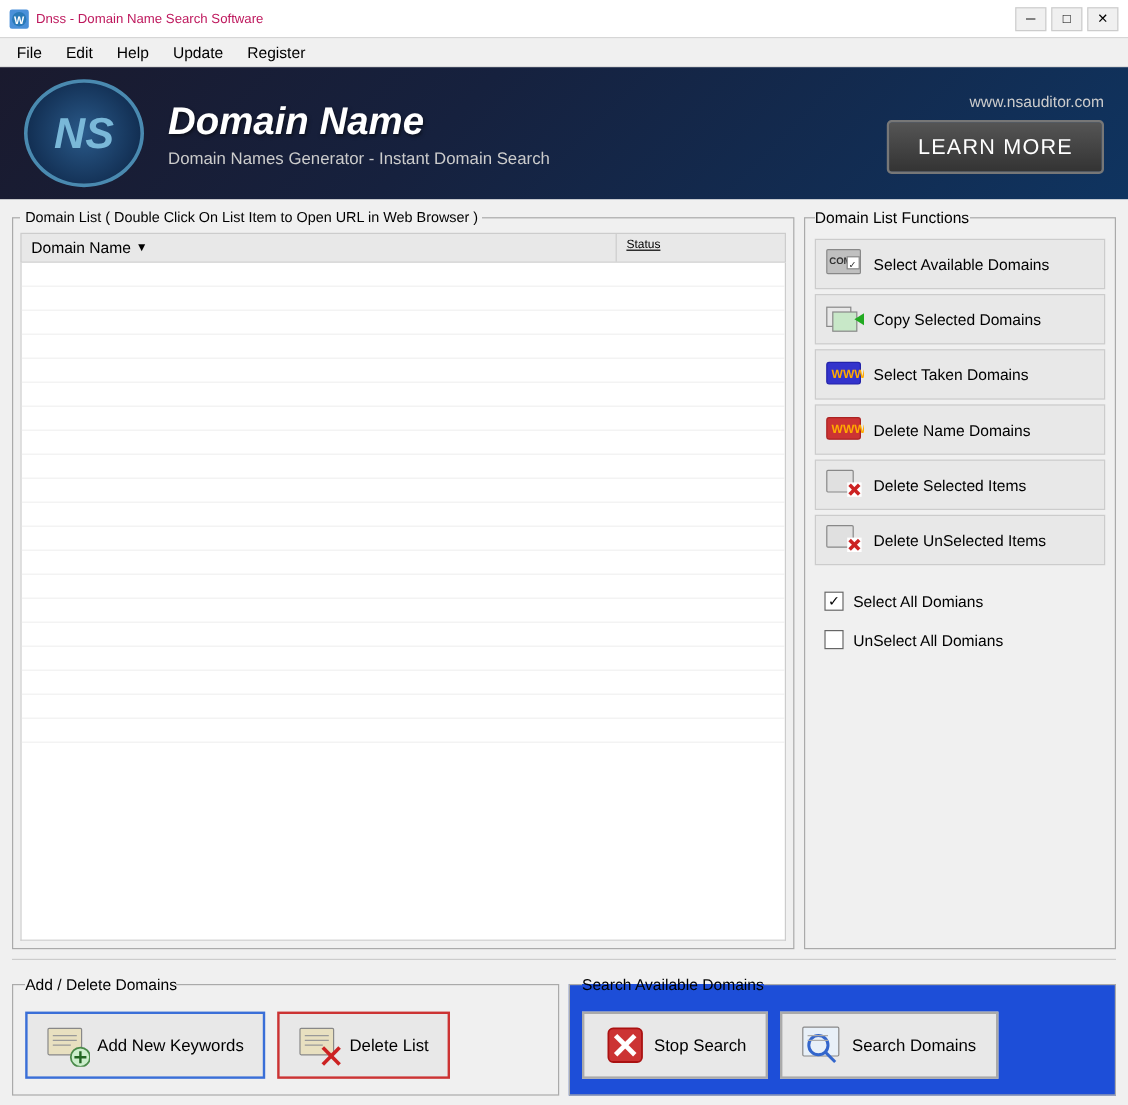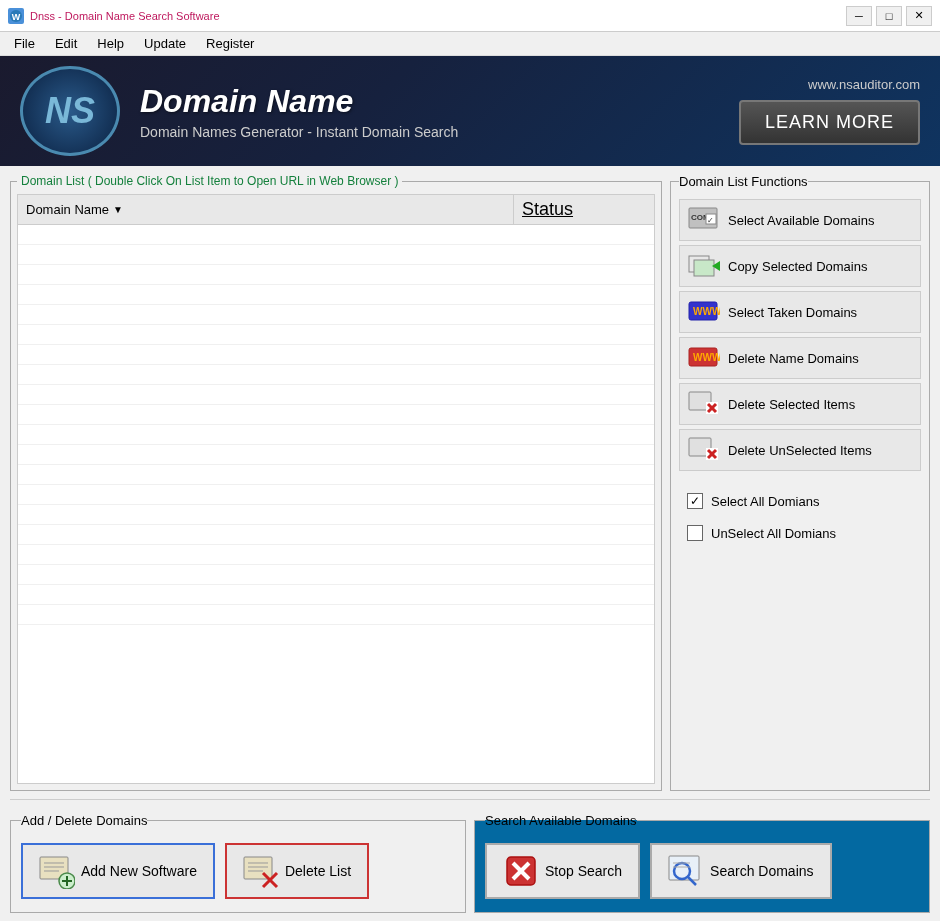--- a/index.html
+++ b/index.html
@@ -142,40 +142,40 @@
       border: 1px solid #aaa;
       padding: 6px;
       position: relative;
       flex: 1;
       display: flex;
       flex-direction: column;
     }
     .fieldset-like legend {
       font-size: 12px;
       padding: 0 4px;
-      color: #15803d;
+      color: #000000;
     }
 
     .domain-table-header {
       display: flex;
       background: #e8e8e8;
       border-bottom: 1px solid #ccc;
       border: 1px solid #ccc;
     }
     .col-domain {
       flex: 1;
       padding: 4px 8px;
       border-right: 1px solid #ccc;
       font-size: 13px;
       display: flex; align-items: center; gap: 4px;
     }
     .col-status {
       width: 140px;
       padding: 4px 8px;
-      font-size: 18px;
+      font-size: 10px;
       text-decoration: underline;
     }
     .table-body {
       flex: 1;
       background: white;
       border: 1px solid #ccc;
       border-top: none;
       overflow-y: auto;
     }
     .table-row-empty {
@@ -448,40 +448,40 @@
           <svg width="36" height="36" viewBox="0 0 36 36">
             <rect x="1" y="4" width="28" height="22" fill="#e8e0c0" stroke="#888" stroke-width="1" rx="1"></rect>
             <line x1="5" y1="10" x2="25" y2="10" stroke="#999" stroke-width="1"></line>
             <line x1="5" y1="14" x2="25" y2="14" stroke="#999" stroke-width="1"></line>
             <line x1="5" y1="18" x2="20" y2="18" stroke="#999" stroke-width="1"></line>
             <circle cx="28" cy="28" r="8" fill="#cceecc" stroke="#4a8a4a" stroke-width="1.5"></circle>
             <line x1="28" y1="23" x2="28" y2="33" stroke="#226622" stroke-width="2"></line>
             <line x1="23" y1="28" x2="33" y2="28" stroke="#226622" stroke-width="2"></line>
           </svg>
         </div>
-        <span>Add New Software</span>
+        <span>Add New Keywords</span>
       </button>
 
       <button class="big-btn red-border">
         <div class="big-btn-icon">
           <svg width="36" height="36" viewBox="0 0 36 36">
             <rect x="1" y="4" width="28" height="22" fill="#e8e0c0" stroke="#888" stroke-width="1" rx="1"></rect>
             <line x1="5" y1="10" x2="25" y2="10" stroke="#999" stroke-width="1"></line>
             <line x1="5" y1="14" x2="25" y2="14" stroke="#999" stroke-width="1"></line>
             <line x1="5" y1="18" x2="20" y2="18" stroke="#999" stroke-width="1"></line>
             <line x1="20" y1="20" x2="34" y2="34" stroke="#cc2222" stroke-width="3"></line>
             <line x1="34" y1="20" x2="20" y2="34" stroke="#cc2222" stroke-width="3"></line>
           </svg>
         </div>
         <span>Delete List</span>
       </button>
 
     </fieldset>
 
-    <fieldset style="flex:1; border:1px solid #aaa; padding:10px 10px 8px; position:relative; background:#0369a1; display:flex; align-items:center; gap:10px;">
+    <fieldset style="flex:1; border:1px solid #aaa; padding:10px 10px 8px; position:relative; background:#1d4ed8; display:flex; align-items:center; gap:10px;">
       <legend>Search Available Domains</legend>
 
       <button class="big-btn">
         <div class="big-btn-icon">
           <svg width="36" height="36" viewBox="0 0 36 36">
             <rect x="4" y="4" width="28" height="28" rx="4" fill="#cc3333" stroke="#aa1111" stroke-width="1.5"></rect>
             <line x1="10" y1="10" x2="26" y2="26" stroke="white" stroke-width="4"></line>
             <line x1="26" y1="10" x2="10" y2="26" stroke="white" stroke-width="4"></line>
           </svg>
         </div>

